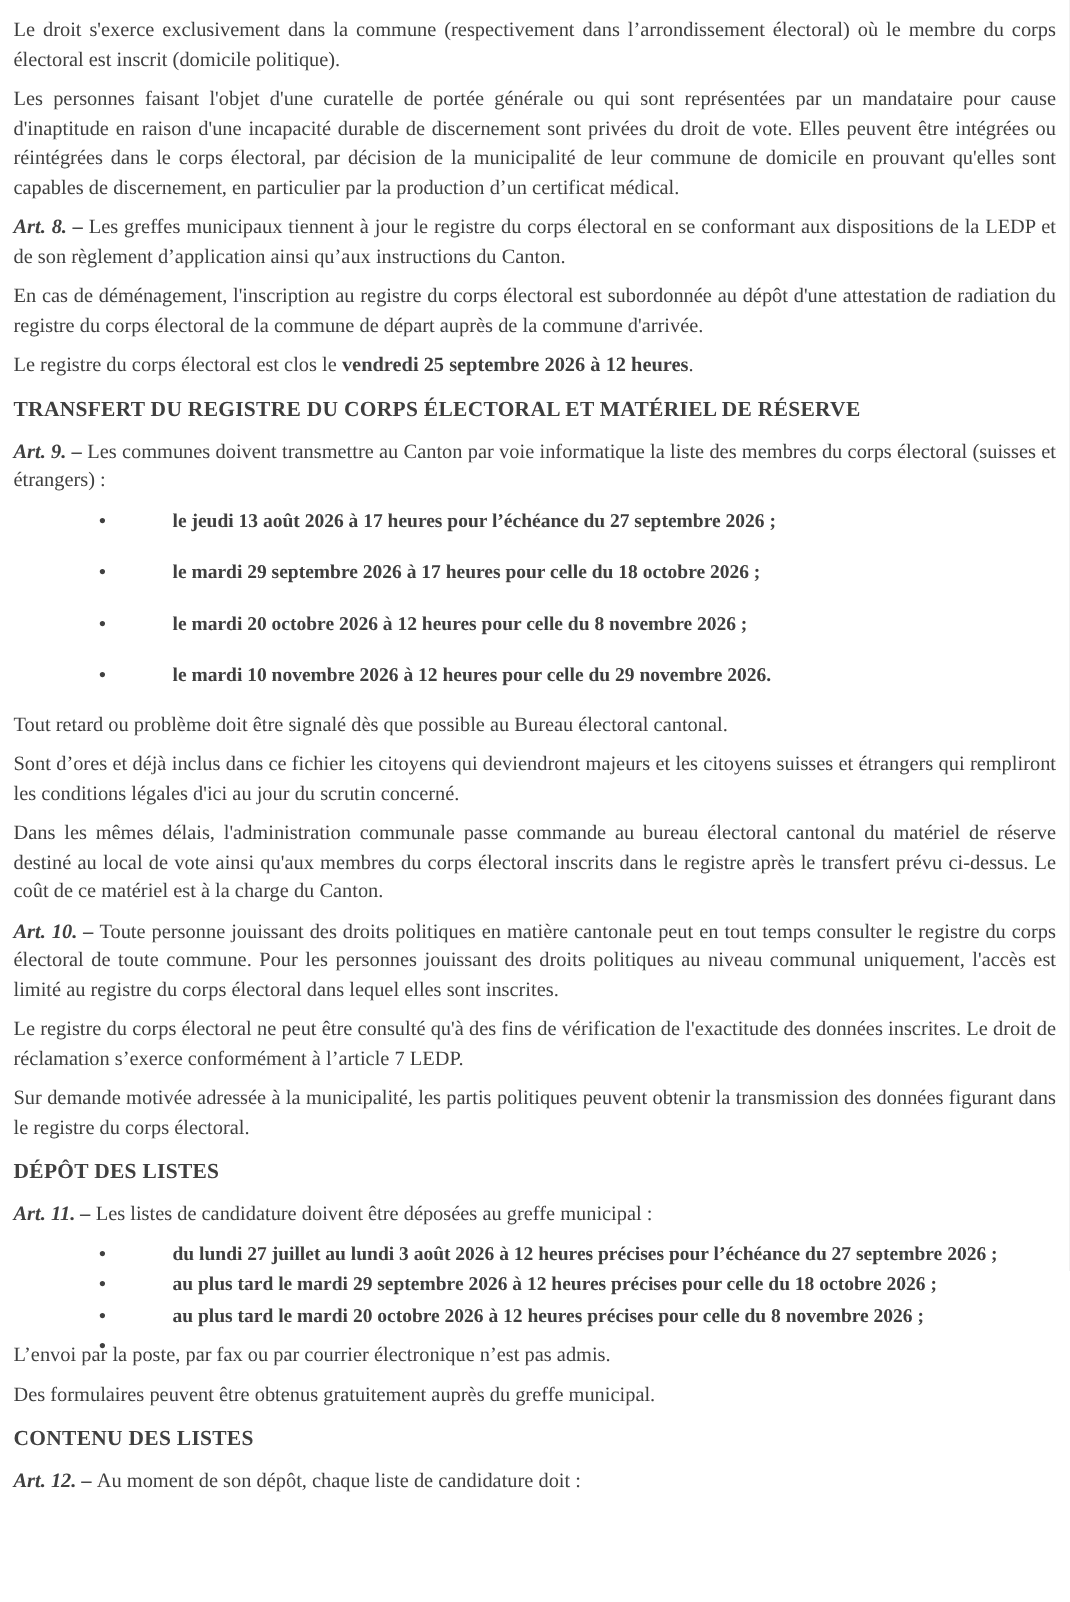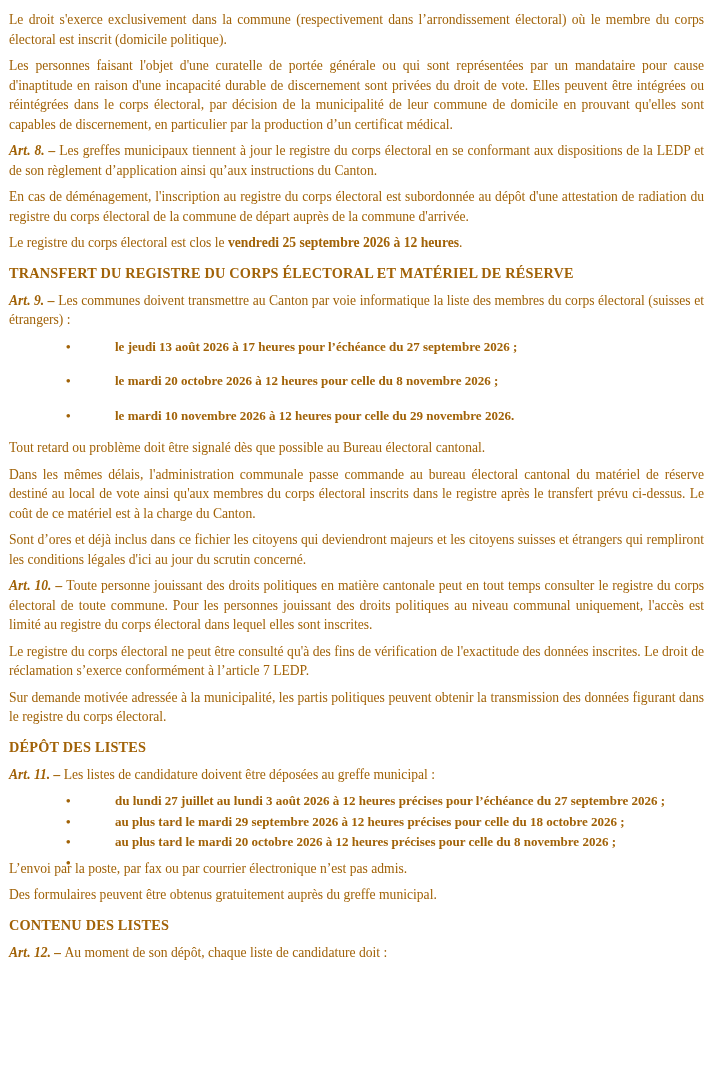--- a/index.html
+++ b/index.html
@@ -1,19 +1,19 @@
 <!DOCTYPE html>
 <html lang="fr"><head>
 <meta charset="utf-8">
 <style>
   html,body{margin:0;padding:0;background:#e8e8e8;}
   .page{
     width:713px;height:1068px;
     background:#ffffff;
-    color:#a16207;
+    color:#404040;
     font-family:"Liberation Serif","DejaVu Serif",serif;
     box-sizing:border-box;
     padding:10px 9px 0 9px;
     overflow:hidden;
   }
   p.body{
     font-size:13.6px;
     line-height:19.5px;
     text-align:justify;
     margin:0 0 7px 0;
@@ -60,26 +60,27 @@
   <p class="body">Les personnes faisant l'objet d'une curatelle de portée générale ou qui sont représentées par un mandataire pour cause d'inaptitude en raison d'une incapacité durable de discernement sont privées du droit de vote. Elles peuvent être intégrées ou réintégrées dans le corps électoral, par décision de la municipalité de leur commune de domicile en prouvant qu'elles sont capables de discernement, en particulier par la production d’un certificat médical.</p>
 
   <p class="body"><b class="art-label">Art. 8. – </b><span>Les greffes municipaux tiennent à jour le registre du corps électoral en se conformant aux dispositions de la LEDP et de son règlement d’application ainsi qu’aux instructions du Canton.</span></p>
   <p class="body">En cas de déménagement, l'inscription au registre du corps électoral est subordonnée au dépôt d'une attestation de radiation du registre du corps électoral de la commune de départ auprès de la commune d'arrivée.</p>
   <p class="body"><span>Le registre du corps électoral est clos le </span><b class="inline-bold">vendredi 25 septembre 2026 à 12 heures</b><span>.</span></p>
 
   <h2 class="sec">TRANSFERT DU REGISTRE DU CORPS ÉLECTORAL ET MATÉRIEL DE RÉSERVE</h2>
   <p class="body"><b class="art-label">Art. 9. – </b><span>Les communes doivent transmettre au Canton par voie informatique la liste des membres du corps électoral (suisses et étrangers) :</span></p>
   <ul class="deadlines spaced">
     <li><span class="bullet"></span><span>le jeudi 13 août 2026 à 17 heures pour l’échéance du 27 septembre 2026 ;</span></li>
+    <li><span class="bullet"></span><span>le mardi 29 septembre 2026 à 17 heures pour celle du 18 octobre 2026 ;</span></li>
     <li><span class="bullet"></span><span>le mardi 20 octobre 2026 à 12 heures pour celle du 8 novembre 2026 ;</span></li>
     <li><span class="bullet"></span><span>le mardi 10 novembre 2026 à 12 heures pour celle du 29 novembre 2026.</span></li>
   </ul>
   <p class="body">Tout retard ou problème doit être signalé dès que possible au Bureau électoral cantonal.</p>
+  <p class="body">Sont d’ores et déjà inclus dans ce fichier les citoyens qui deviendront majeurs et les citoyens suisses et étrangers qui rempliront les conditions légales d'ici au jour du scrutin concerné.</p>
   <p class="body">Dans les mêmes délais, l'administration communale passe commande au bureau électoral cantonal du matériel de réserve destiné au local de vote ainsi qu'aux membres du corps électoral inscrits dans le registre après le transfert prévu ci-dessus. Le coût de ce matériel est à la charge du Canton.</p>
-  <p class="body">Sont d’ores et déjà inclus dans ce fichier les citoyens qui deviendront majeurs et les citoyens suisses et étrangers qui rempliront les conditions légales d'ici au jour du scrutin concerné.</p>
 
   <p class="body"><b class="art-label">Art. 10. – </b><span>Toute personne jouissant des droits politiques en matière cantonale peut en tout temps consulter le registre du corps électoral de toute commune. Pour les personnes jouissant des droits politiques au niveau communal uniquement, l'accès est limité au registre du corps électoral dans lequel elles sont inscrites.</span></p>
   <p class="body">Le registre du corps électoral ne peut être consulté qu'à des fins de vérification de l'exactitude des données inscrites. Le droit de réclamation s’exerce conformément à l’article 7 LEDP.</p>
   <p class="body">Sur demande motivée adressée à la municipalité, les partis politiques peuvent obtenir la transmission des données figurant dans le registre du corps électoral.</p>
 
   <h2 class="sec">DÉPÔT DES LISTES</h2>
   <p class="body"><b class="art-label">Art. 11. – </b><span>Les listes de candidature doivent être déposées au greffe municipal :</span></p>
   <ul class="deadlines tight">
     <li><span class="bullet"></span><span>du lundi 27 juillet au lundi 3 août 2026 à 12 heures précises pour l’échéance du 27 septembre 2026 ;</span></li>
     <li><span class="bullet"></span><span>au plus tard le mardi 29 septembre 2026 à 12 heures précises pour celle du 18 octobre 2026 ;</span></li>

